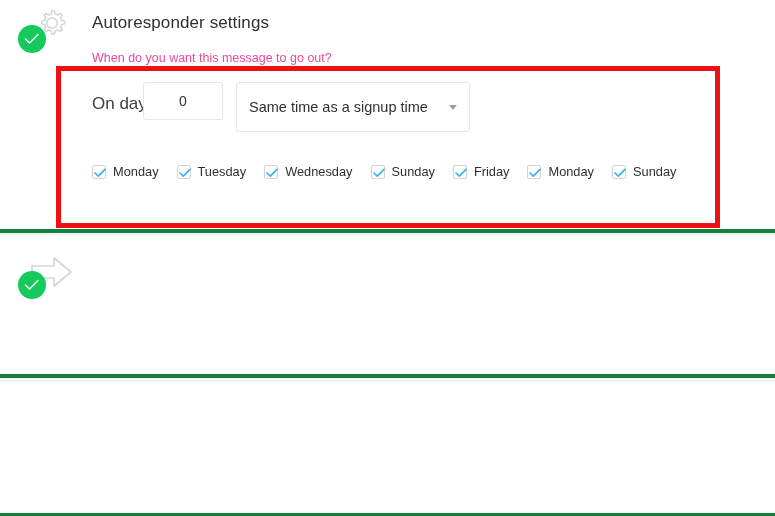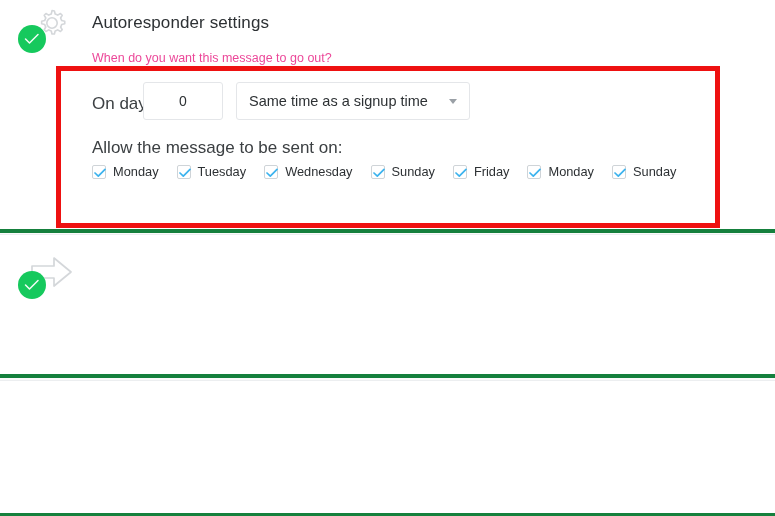--- a/index.html
+++ b/index.html
@@ -95,21 +95,21 @@
     background: #fff;
     font-family: "Liberation Sans", sans-serif;
     font-size: 14px;
     color: #2d3134;
     text-align: center;
     outline: none;
   }
   #time-select {
     position: absolute;
     left: 236px; top: 83px;
-    width: 234px; height: 38px;
+    width: 234px; height: 50px;
     border: 1px solid #e4e6e9;
     border-radius: 3px;
     background: #fff;
     display: flex;
     align-items: center;
     padding: 0 12px;
     cursor: pointer;
   }
   #time-select .val { font-size: 14.5px; color: #2d3134; }
   .caret {
@@ -202,21 +202,20 @@
     <div class="h-sub">When do you want this message to go out?</div>
 
     <div class="lbl" id="onday-label">On day</div>
     <input id="day-input" type="text" value="0" style="">
 
     <div id="time-select">
       <span class="val">Same time as a signup time</span>
       <span class="caret"></span>
     </div>
 
-    <div class="lbl" id="allow-label">Allow the message to be sent on:</div>
 
     <div id="days-row">
       <label class="day">
         <span class="cbx">
           <svg width="12" height="10" viewBox="0 0 12 10">
               <path d="M1 5 L4.3 8.2 L11 1.3" fill="none" stroke="#3cb3ee" stroke-width="1.7" stroke-linecap="round" stroke-linejoin="round"></path>
             </svg>
         </span>
         <span>Monday</span>
       </label>

